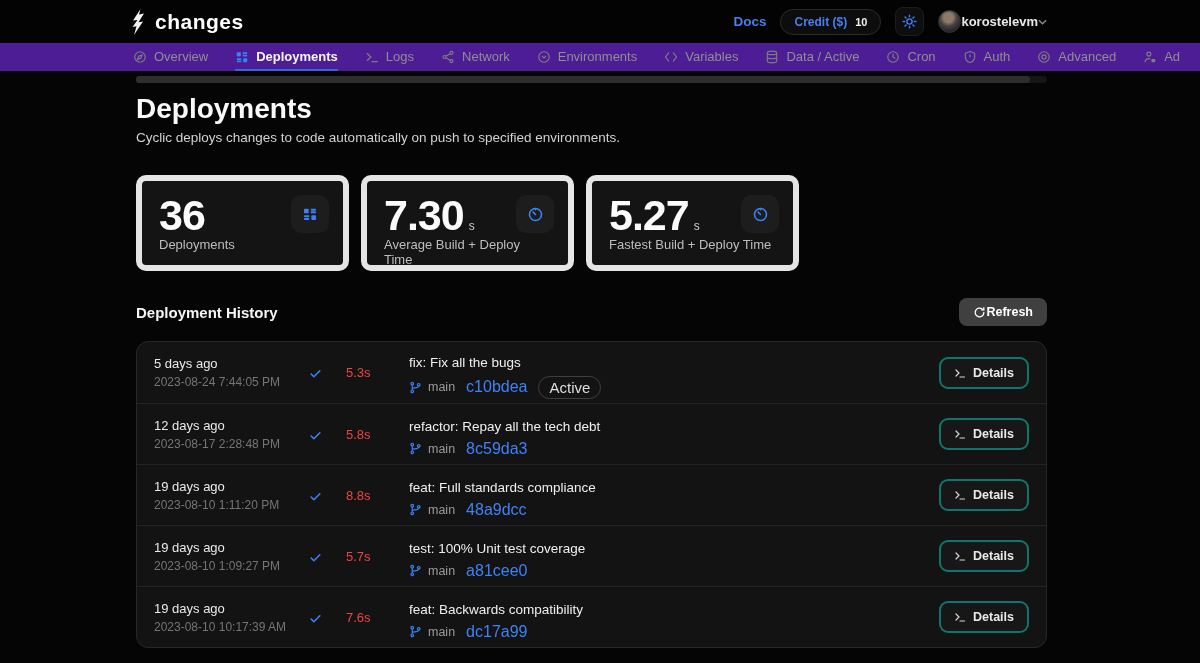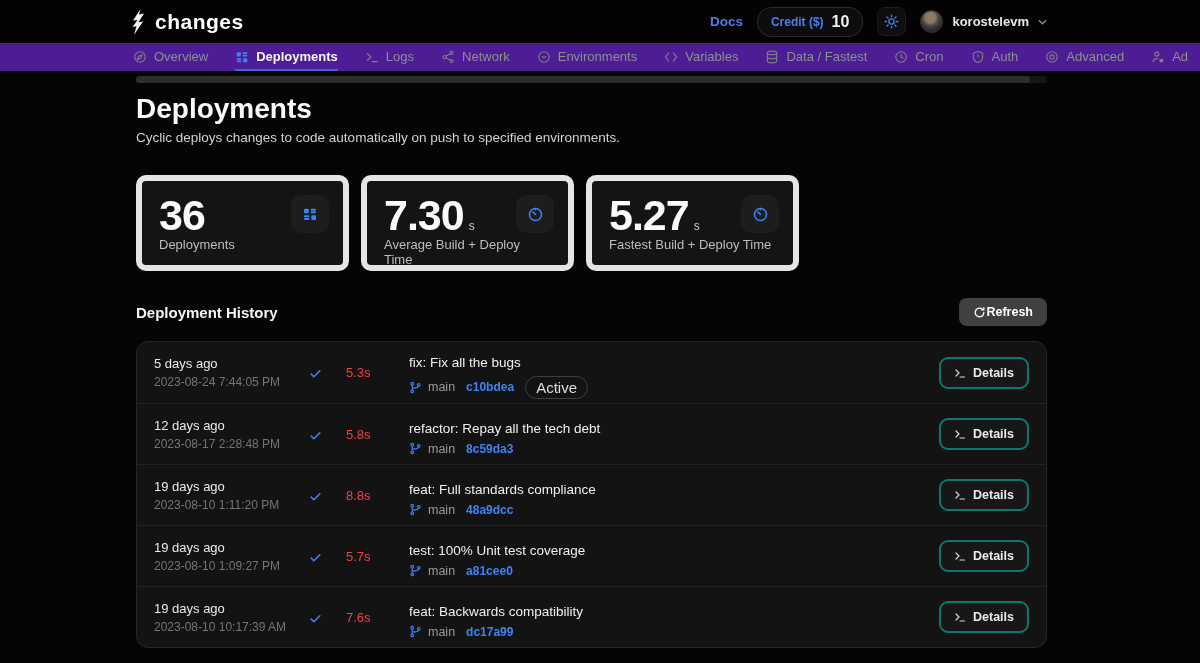--- a/index.html
+++ b/index.html
@@ -19,26 +19,26 @@
   .logo { display:flex; align-items:center; gap:8px; }
   .logo-text { font-size:21px; font-weight:600; color:#fff; letter-spacing:.5px; }
   .header-right { margin-left:auto; display:flex; align-items:center; gap:14px; }
   .docs-link { color:#4b7ef0; font-size:13.5px; font-weight:600; text-decoration:none; cursor:pointer; }
   .credit-pill {
     display:flex; align-items:center; gap:8px;
     border:1px solid #2b2b2b; background:#0d0d0d;
     border-radius:14px; padding:5px 13px; cursor:pointer;
   }
   .credit-label { color:#4b7ef0; font-size:12px; font-weight:700; }
-  .credit-value { color:#f0f0f0; font-size:16px; font-weight:700; }
+  .credit-value { color:#f0f0f0; font-size:11px; font-weight:700; }
   .theme-btn {
     width:29px; height:29px; border-radius:8px; border:1px solid #1d1d1d;
     background:#0e0e0e; display:flex; align-items:center; justify-content:center; cursor:pointer;
   }
-  .user-menu { display:flex; align-items:center; gap:9px; cursor:pointer; }
+  .user-menu { display:flex; align-items:center; cursor:pointer; }
   .avatar {
     width:23px; height:23px; border-radius:50%;
     background:radial-gradient(circle at 45% 32%, #8c7a68 0 26%, #4a4340 45%, #23252e 75%, #14161c 100%);
     border:1px solid #333;
   }
   .username { font-size:13px; font-weight:700; color:#e8e8e8; }
   
   .tab-bar {
     height:28px; background:#4c1d95; display:flex; align-items:stretch;
     padding:0 153px 0 133px; gap:27px; white-space:nowrap; overflow:hidden;
@@ -86,21 +86,21 @@
   .dep-row { display:flex; align-items:center; height:61px; padding:0 17px; }
   .dep-row + .dep-row { border-top:1px solid #232323; }
   .col-date { width:155px; }
   .age { font-size:13px; color:#e9e9e9; }
   .ts { margin-top:4px; font-size:12px; color:#757575; }
   .col-duration { width:100px; display:flex; align-items:flex-end; gap:24px; font-size:13px; color:#ef4444; }
   .col-commit { flex:1; }
   .msg { font-size:13.5px; color:#efefef;margin-top:8px; }
   .meta { margin-top:6px; display:flex; align-items:center; gap:11px; }
   .branch { font-size:12.5px; color:#9b9b9b; margin-left:-5px; }
-  .hash { font-size:12px; color:#3f82f6; cursor:pointer;font-weight:bold; }
+  .hash { font-size:16px; color:#3f82f6; cursor:pointer; }
   .badge {
     font-size:15px; color:#dedede; border:1px solid #3f3f3f;
     border-radius:999px; padding:2px 10px;
   }
   .details-btn {
     margin-left:auto; background:#171717; border:2px solid #0f766e; border-radius:9px;
     color:#e9e9e9; font-size:12.5px; font-weight:600; padding:7px 13px;
     display:flex; align-items:center; gap:7px; cursor:pointer;
     font-family:"Liberation Sans",sans-serif;
   }
@@ -205,21 +205,21 @@
     <span>Variables</span>
   </div>
   <div class="tab">
     <span class="t-icon">
       <svg width="14" height="14" viewBox="0 0 24 24" fill="none" stroke="currentColor" stroke-width="2">
           <ellipse cx="12" cy="5" rx="8" ry="3"></ellipse>
           <path d="M4 5v7c0 1.7 3.6 3 8 3s8-1.3 8-3V5"></path>
           <path d="M4 12v7c0 1.7 3.6 3 8 3s8-1.3 8-3v-7"></path>
         </svg>
     </span>
-    <span>Data / Fastest</span>
+    <span>Data / Active</span>
   </div>
   <div class="tab">
     <span class="t-icon">
       <svg width="14" height="14" viewBox="0 0 24 24" fill="none" stroke="currentColor" stroke-width="2" stroke-linecap="round">
           <circle cx="12" cy="12" r="9"></circle>
           <path d="M12 7v5l3.2 2"></path>
         </svg>
     </span>
     <span>Cron</span>
   </div>

